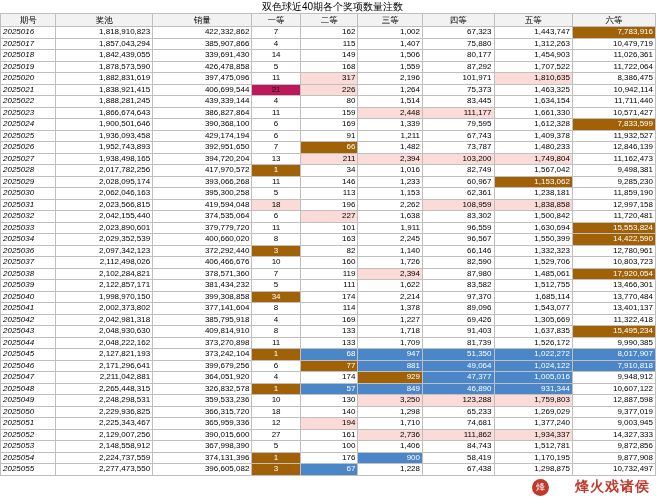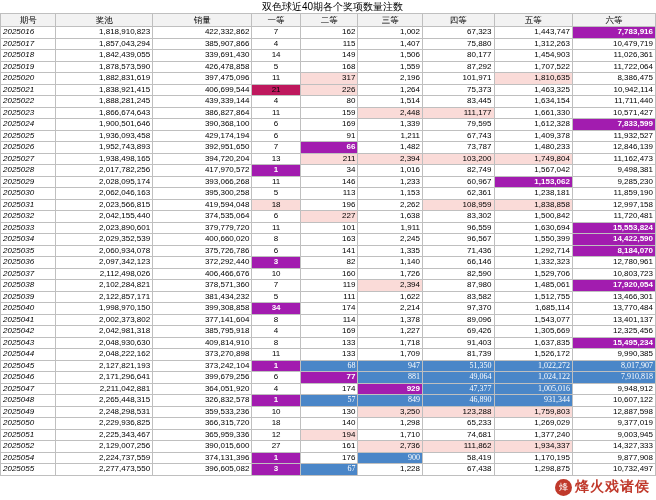--- a/index.html
+++ b/index.html
@@ -55,22 +55,22 @@
   col.c-sales  { width: 86px; }
   col.c-p1     { width: 42px; }
   col.c-p2     { width: 50px; }
   col.c-p3     { width: 56px; }
   col.c-p4     { width: 62px; }
   col.c-p5     { width: 68px; }
   col.c-p6     { width: 72px; }
 
   .hl-pink { background: #fadbd8; }
   .hl-pink-s { background: #be185d; }
-  .hl-blue { background: #a21caf; color: #ffffff; font-weight: bold; }
-  .hl-blue-l { background: #4a86c8; color: #ffffff; font-family: Liberation Serif, serif; }
+  .hl-blue { background: #a16207; color: #ffffff; }
+  .hl-blue-l { background: #4a86c8; color: #ffffff; }
 
   .watermark {
     position: absolute;
     right: 6px;
     bottom: 4px;
     display: flex;
     align-items: center;
     gap: 3px;
     pointer-events: none;
   }
@@ -81,20 +81,21 @@
     color: #fff;
     font-size: 9px;
     line-height: 17px;
     text-align: center;
   }
   .wm-text {
     color: #c0392b;
     font-size: 14px;
     font-weight: bold;
     letter-spacing: 1px;
+    margin-left: 23px;
   }
 </style>
 </head>
 <body>
 
 <div id="page-title">双色球近40期各个奖项数量注数</div>
 
 <table>
   <colgroup>
     <col class="c-period">
@@ -324,31 +325,20 @@
         <td class="num">2,029,352,539</td>
         <td class="num">400,660,020</td>
         <td class="ctr">8</td>
         <td class="num">163</td>
         <td class="num">2,245</td>
         <td class="num">96,567</td>
         <td class="num">1,550,399</td>
         <td class="num hl-blue">14,422,590</td>
       </tr>
       <tr>
-        <td class="period">2025035</td>
-        <td class="num">2,060,934,078</td>
-        <td class="num">375,726,786</td>
-        <td class="ctr">6</td>
-        <td class="num">141</td>
-        <td class="num">1,335</td>
-        <td class="num">71,436</td>
-        <td class="num">1,292,714</td>
-        <td class="num hl-blue">8,184,070</td>
-      </tr>
-      <tr>
         <td class="period">2025036</td>
         <td class="num">2,097,342,123</td>
         <td class="num">372,292,440</td>
         <td class="ctr hl-blue">3</td>
         <td class="num">82</td>
         <td class="num">1,140</td>
         <td class="num">66,146</td>
         <td class="num">1,332,323</td>
         <td class="num">12,780,961</td>
       </tr>
@@ -409,21 +399,21 @@
       </tr>
       <tr>
         <td class="period">2025042</td>
         <td class="num">2,042,981,318</td>
         <td class="num">385,795,918</td>
         <td class="ctr">4</td>
         <td class="num">169</td>
         <td class="num">1,227</td>
         <td class="num">69,426</td>
         <td class="num">1,305,669</td>
-        <td class="num">12,325,456</td>
+        <td class="num">11,322,418</td>
       </tr>
       <tr>
         <td class="period">2025043</td>
         <td class="num">2,048,930,630</td>
         <td class="num">409,814,910</td>
         <td class="ctr">8</td>
         <td class="num">133</td>
         <td class="num">1,718</td>
         <td class="num">91,403</td>
         <td class="num">1,637,835</td>
@@ -522,20 +512,31 @@
         <td class="num">2,129,007,256</td>
         <td class="num">390,015,600</td>
         <td class="ctr">27</td>
         <td class="num">161</td>
         <td class="num hl-pink">2,736</td>
         <td class="num hl-pink">111,862</td>
         <td class="num hl-pink">1,934,337</td>
         <td class="num">14,327,333</td>
       </tr>
       <tr>
+        <td class="period">2025053</td>
+        <td class="num">2,148,558,912</td>
+        <td class="num">367,998,390</td>
+        <td class="ctr">5</td>
+        <td class="num">100</td>
+        <td class="num">1,406</td>
+        <td class="num">84,743</td>
+        <td class="num">1,512,781</td>
+        <td class="num">9,872,856</td>
+      </tr>
+      <tr>
         <td class="period">2025054</td>
         <td class="num">2,224,737,559</td>
         <td class="num">374,131,396</td>
         <td class="ctr hl-blue">1</td>
         <td class="num">176</td>
         <td class="num hl-blue-l">900</td>
         <td class="num">58,419</td>
         <td class="num">1,170,195</td>
         <td class="num">9,877,908</td>
       </tr>

